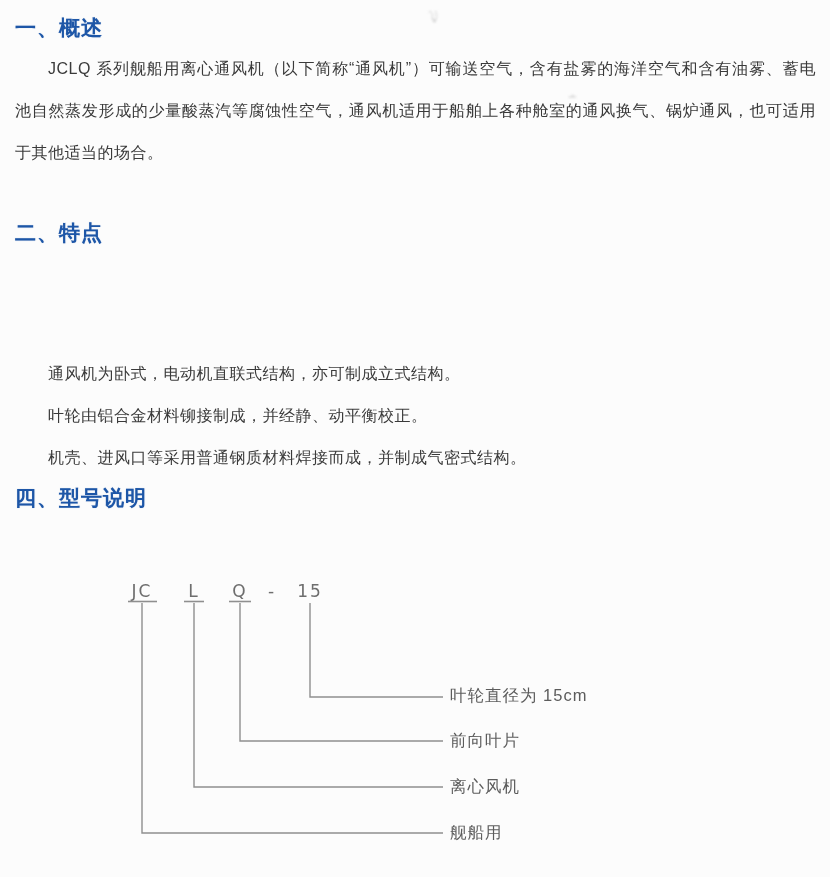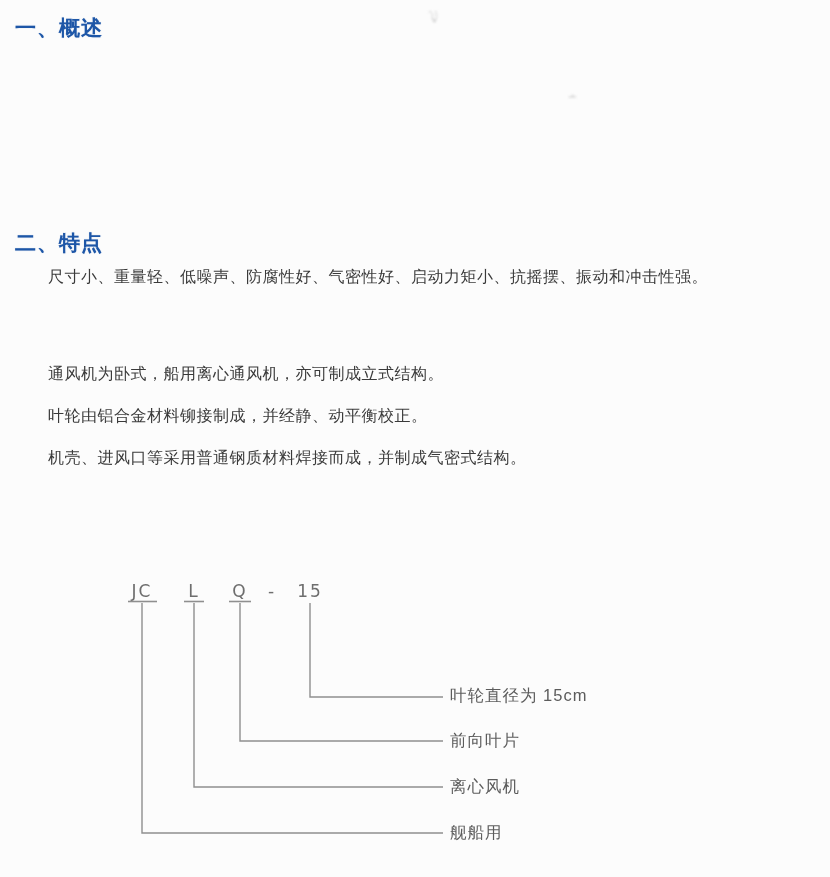--- a/index.html
+++ b/index.html
@@ -37,28 +37,29 @@
     filter:blur(1px);transform:rotate(88deg);
     user-select:none;
   }
 </style>
 </head>
 <body>
 
 <div class="page">
 
   <h2 class="sec-h" style="top:13px">一、概述</h2>
+  <p class="para" style="top:48px">JCLQ 系列舰船用离心通风机（以下简称“通风机”）可输送空气，含有盐雾的海洋空气和含有油雾、蓄电池自然蒸发形成的少量酸蒸汽等腐蚀性空气，通风机适用于船舶上各种舱室的通风换气、锅炉通风，也可适用于其他适当的场合。</p>
 
-  <h2 class="sec-h" style="top:228px">二、特点</h2>
-  <p class="para" style="top:256px">尺寸小、重量轻、低噪声、防腐性好、气密性好、启动力矩小、抗摇摆、振动和冲击性强。</p>
+  <h2 class="sec-h" style="top:218px">二、特点</h2>
 
-  <p class="para" style="top:353px">通风机为卧式，船用离心通风机，亦可制成立式结构。</p>
+  <p class="para" style="top:353px">通风机为卧式，电动机直联式结构，亦可制成立式结构。</p>
   <p class="para" style="top:437px">机壳、进风口等采用普通钢质材料焊接而成，并制成气密式结构。</p>
   <p class="para" style="top:395px">叶轮由铝合金材料铆接制成，并经静、动平衡校正。</p>
 
+  <h2 class="sec-h" style="top:483px">四、型号说明</h2>
 
   <div class="artifact" style="left:428px;top:10px">;∶˃</div>
   <div class="artifact" style="left:570px;top:90px">˧</div>
 
   <svg class="diagram" width="830" height="310" viewBox="0 0 830 310">
 
     <g>
       <text class="code-letter" x="142" y="37" text-anchor="middle">JC</text>
       <text class="code-letter" x="194" y="37" text-anchor="middle">L</text>
       <text class="code-letter" x="240" y="37" text-anchor="middle">Q</text>

